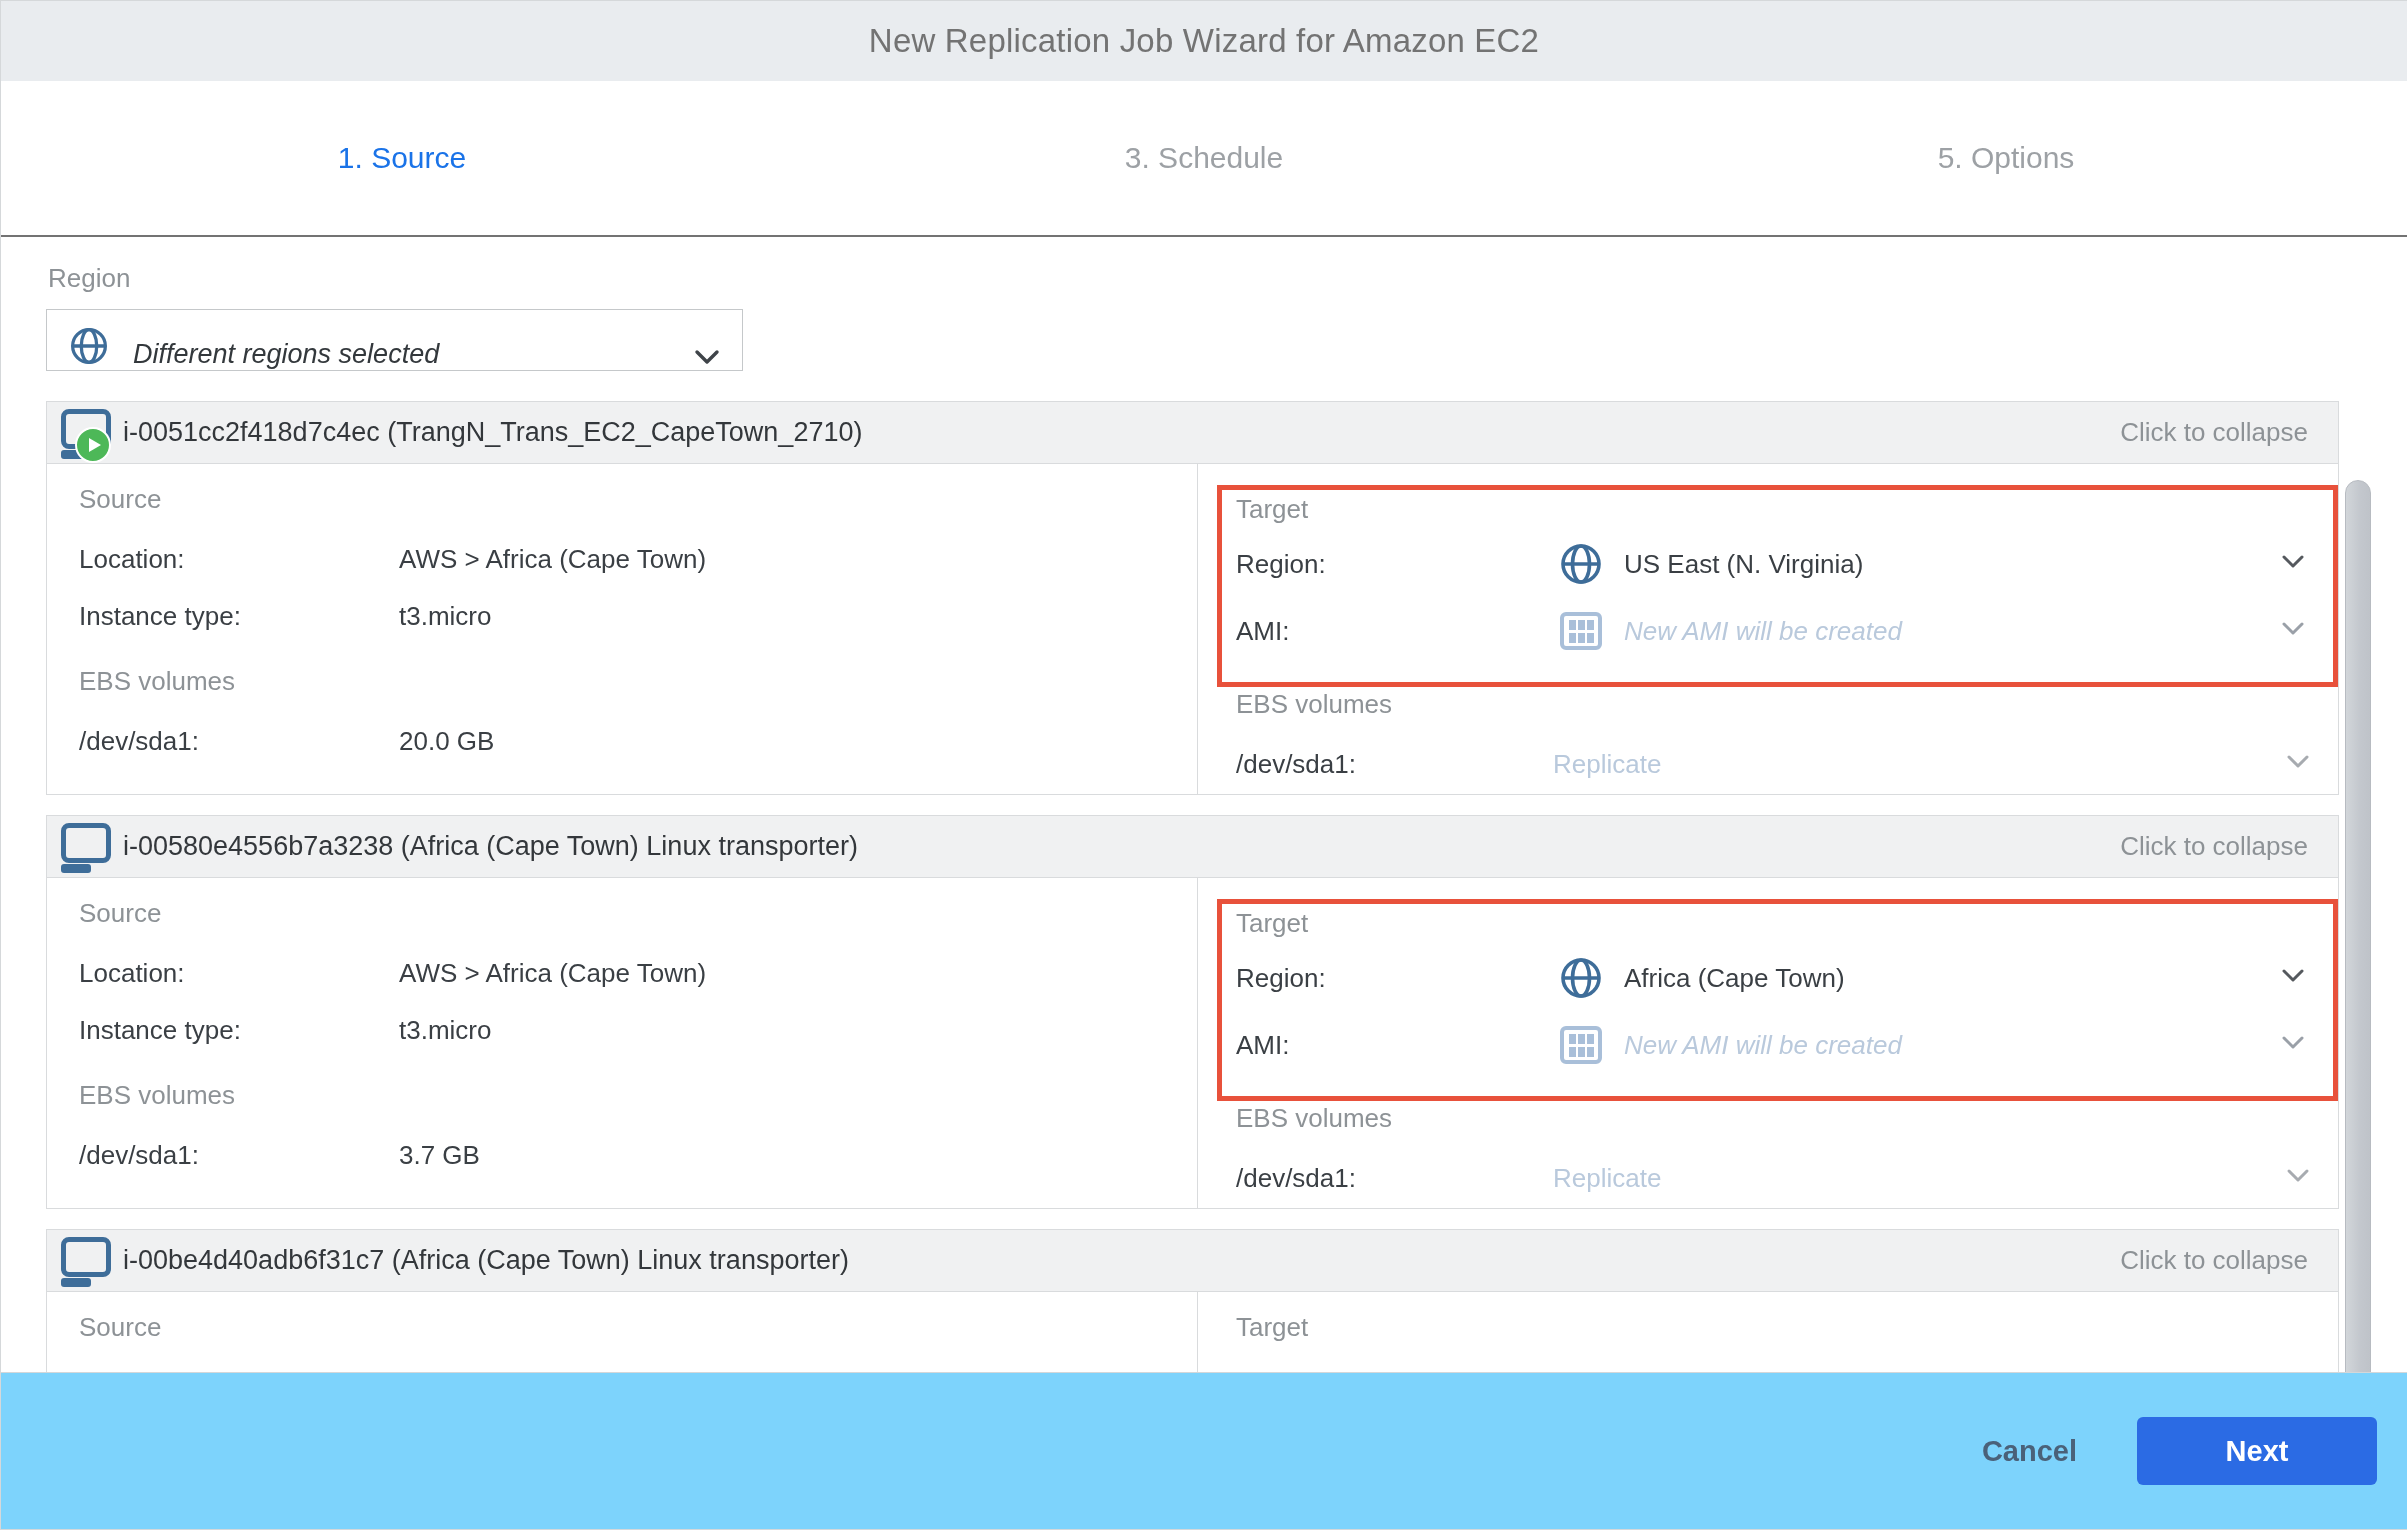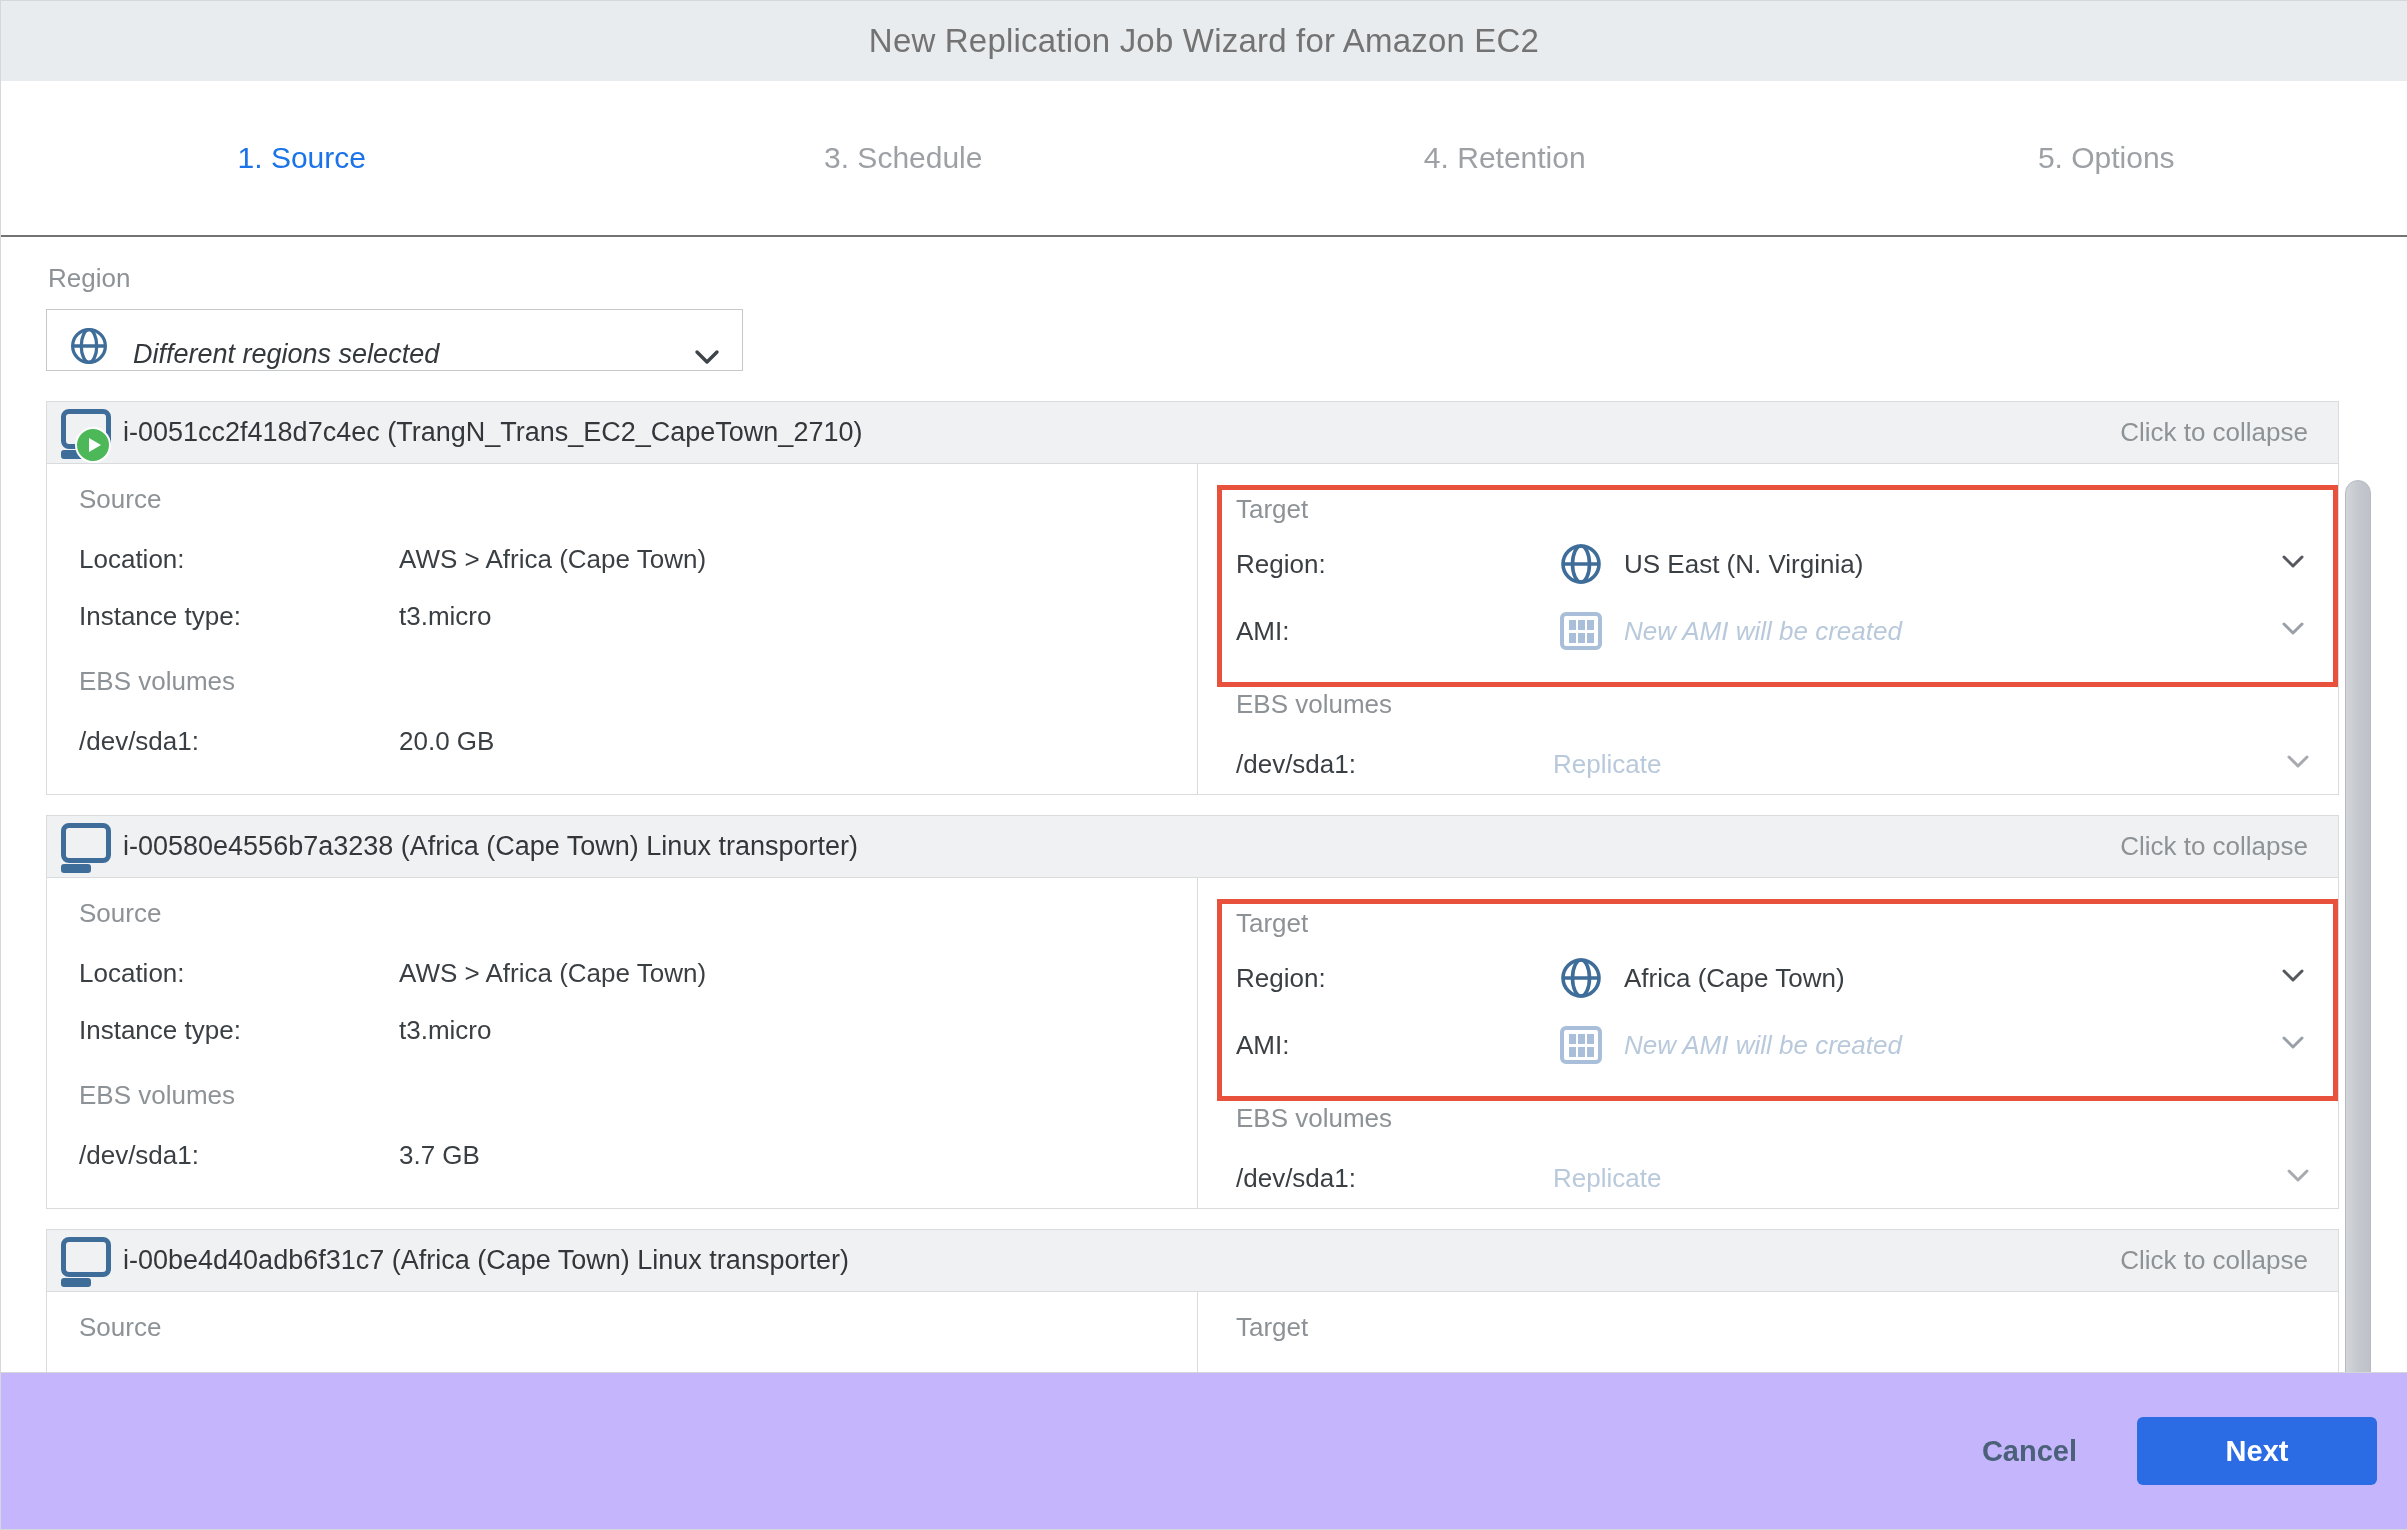--- a/index.html
+++ b/index.html
@@ -68,21 +68,21 @@
   .t-group-head { margin-top:0; }
   .t-vol-row { margin-top:26px; }
   
   .inst-ico { position:relative; width:54px; height:52px; flex:none; }
   .inst-ico .screen { position:absolute; left:2px; top:2px; width:40px; height:30px; border:5px solid #3e6d99; border-radius:8px; }
   .inst-ico .base { position:absolute; left:2px; top:43px; width:30px; height:9px; background:#3e6d99; border-radius:3px; }
   .inst-ico .badge { position:absolute; right:2px; bottom:-4px; width:36px; height:36px; }
   
   .footer {
     position:absolute; left:0; bottom:0; width:100%; height:157px; box-sizing:border-box;
-    border-top:1px solid #d4d7d9; background:#c4b5fd;
+    border-top:1px solid #d4d7d9; background:#7dd3fc;
     display:flex; align-items:center; justify-content:flex-end; padding-right:30px;padding-left:39px;
   }
   .cancel-btn { font-size:29px; font-weight:bold; color:#4a6179; background:none; border:none; cursor:pointer; margin-right:54px; font-family:inherit; }
   .next-btn {
     width:240px; height:68px; border:none; border-radius:6px; background:#2b6be4;
     color:#fff; font-size:29px; font-weight:bold; cursor:pointer; font-family:inherit;
   }
   
   .scrollbar-thumb {
     position:absolute; right:36px; top:243px; width:26px; height:1119px; border-radius:14px;
@@ -95,21 +95,20 @@
 
 <div class="page">
 
   <div class="titlebar">
     <div class="title">New Replication Job Wizard for Amazon EC2</div>
   </div>
 
   <div class="tabs">
     <div class="tab active">1. Source</div>
     <div class="tab upcoming">3. Schedule</div>
-    <div class="tab upcoming">4. Retention</div>
     <div class="tab upcoming">5. Options</div>
   </div>
 
   <div class="content">
 
     <div class="muted-head region-label">Region</div>
 
     <div class="region-dd">
       <span>
         <svg width="40" height="40" viewBox="0 0 44 44" fill="none" stroke="#3e6d99" stroke-width="3.6">

